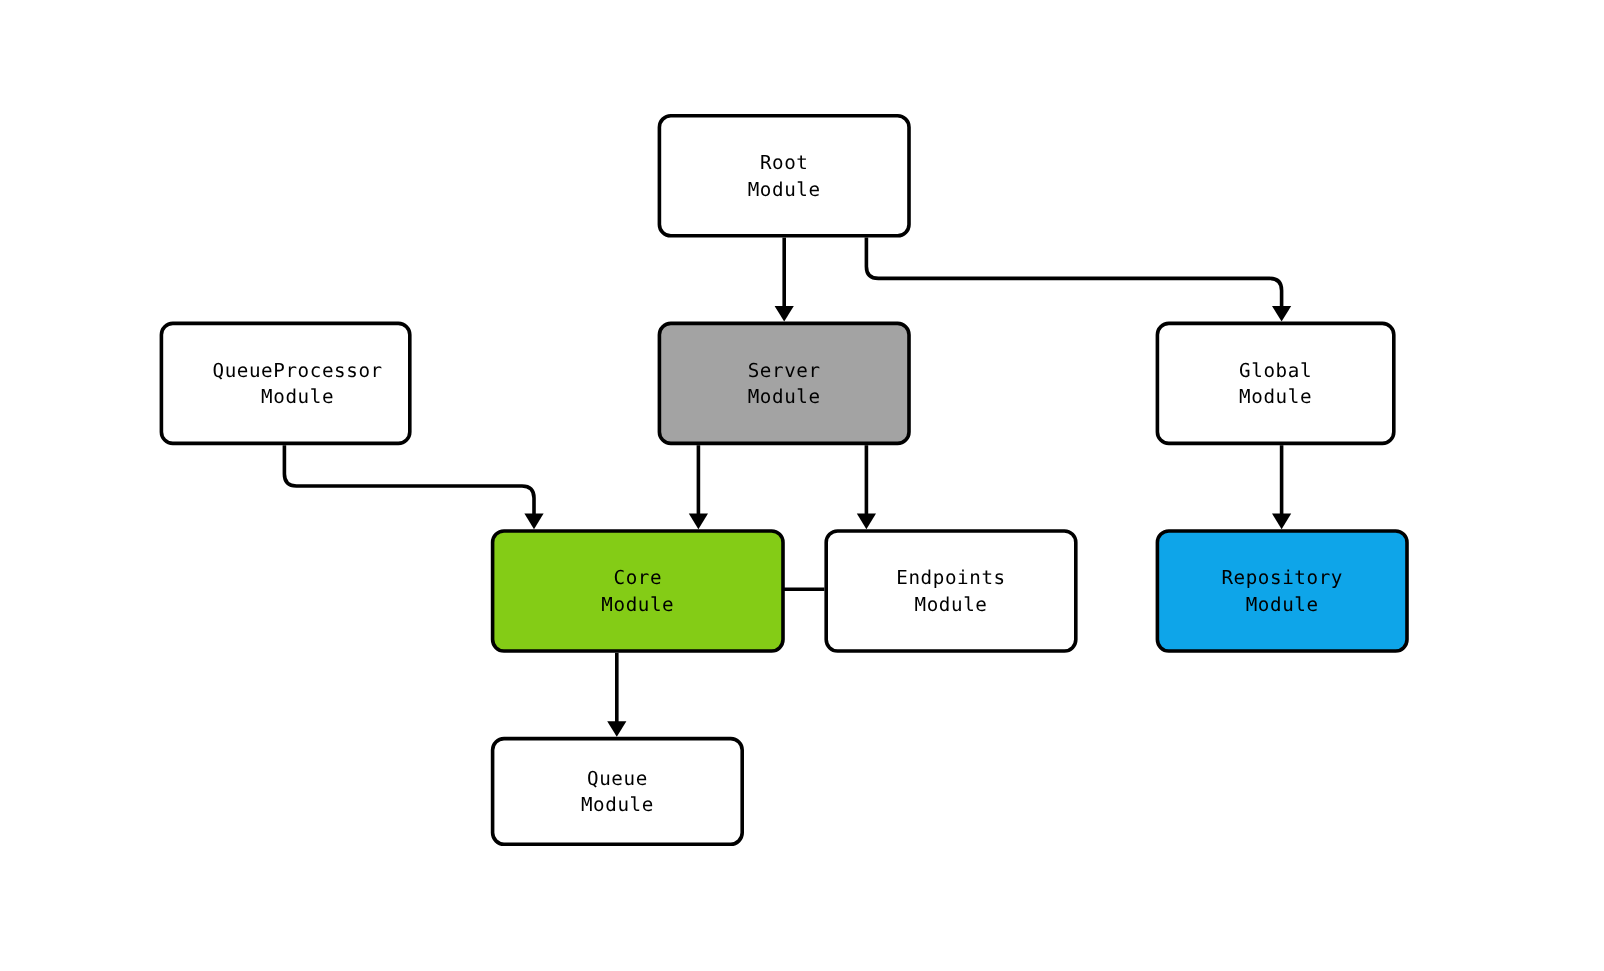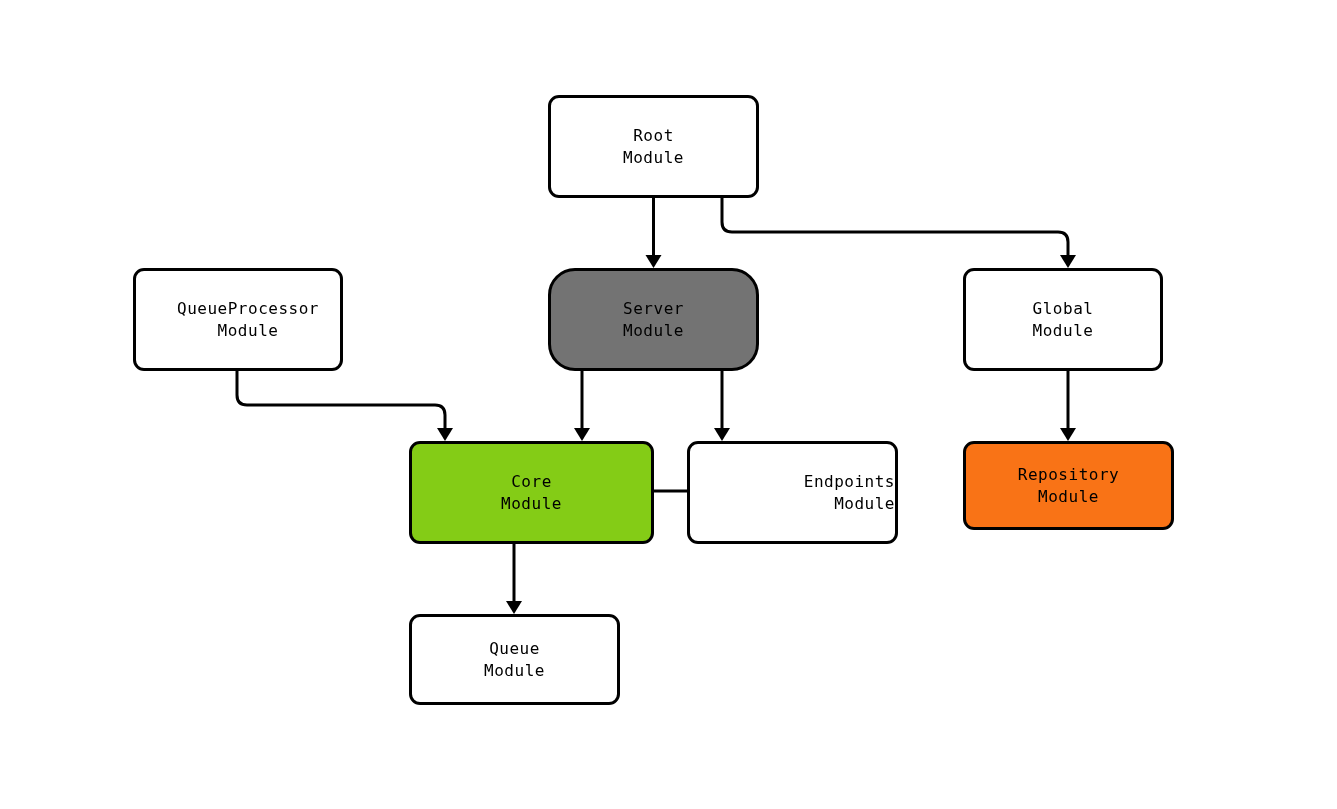--- a/index.html
+++ b/index.html
@@ -80,37 +80,37 @@
 
   <div id="nodes-layer">
       <div class="node" style="left: 548px; top: 95px; width: 211px; height: 103px; background: rgb(255, 255, 255); border-color: rgb(0, 0, 0);">
         <div class="node-label">Root</div>
         <div class="node-label">Module</div>
       </div>
       <div class="node" style="left: 133px; top: 268px; width: 210px; height: 103px; background: rgb(255, 255, 255); border-color: rgb(0, 0, 0); padding-left: 20px;">
         <div class="node-label">QueueProcessor</div>
         <div class="node-label">Module</div>
       </div>
-      <div class="node" style="left: 548px; top: 268px; width: 211px; height: 103px; background: #737373; border-color: rgb(0, 0, 0); border-radius: 27px;">
+      <div class="node" style="left: 548px; top: 268px; width: 211px; height: 103px; background: #a3a3a3; border-color: rgb(0, 0, 0);">
         <div class="node-label">Server</div>
         <div class="node-label">Module</div>
       </div>
       <div class="node" style="left: 963px; top: 268px; width: 200px; height: 103px; background: rgb(255, 255, 255); border-color: rgb(0, 0, 0);">
         <div class="node-label">Global</div>
         <div class="node-label">Module</div>
       </div>
       <div class="node" style="left: 409px; top: 441px; width: 245px; height: 103px; background: #84cc16; border-color: rgb(0, 0, 0);">
         <div class="node-label">Core</div>
         <div class="node-label">Module</div>
       </div>
-      <div class="node" style="left: 687px; top: 441px; width: 211px; height: 103px; background: rgb(255, 255, 255); border-color: rgb(0, 0, 0); align-items: flex-end;">
+      <div class="node" style="left: 687px; top: 441px; width: 211px; height: 103px; background: rgb(255, 255, 255); border-color: rgb(0, 0, 0);">
         <div class="node-label">Endpoints</div>
         <div class="node-label">Module</div>
       </div>
-      <div class="node" style="left: 963px; top: 441px; width: 211px; height: 89px; background: #f97316; border-color: rgb(0, 0, 0);">
+      <div class="node" style="left: 963px; top: 441px; width: 211px; height: 103px; background: #0ea5e9; border-color: rgb(0, 0, 0);">
         <div class="node-label">Repository</div>
         <div class="node-label">Module</div>
       </div>
       <div class="node" style="left: 409px; top: 614px; width: 211px; height: 91px; background: rgb(255, 255, 255); border-color: rgb(0, 0, 0);">
         <div class="node-label">Queue</div>
         <div class="node-label">Module</div>
       </div>
     </div>
 
 </div>

